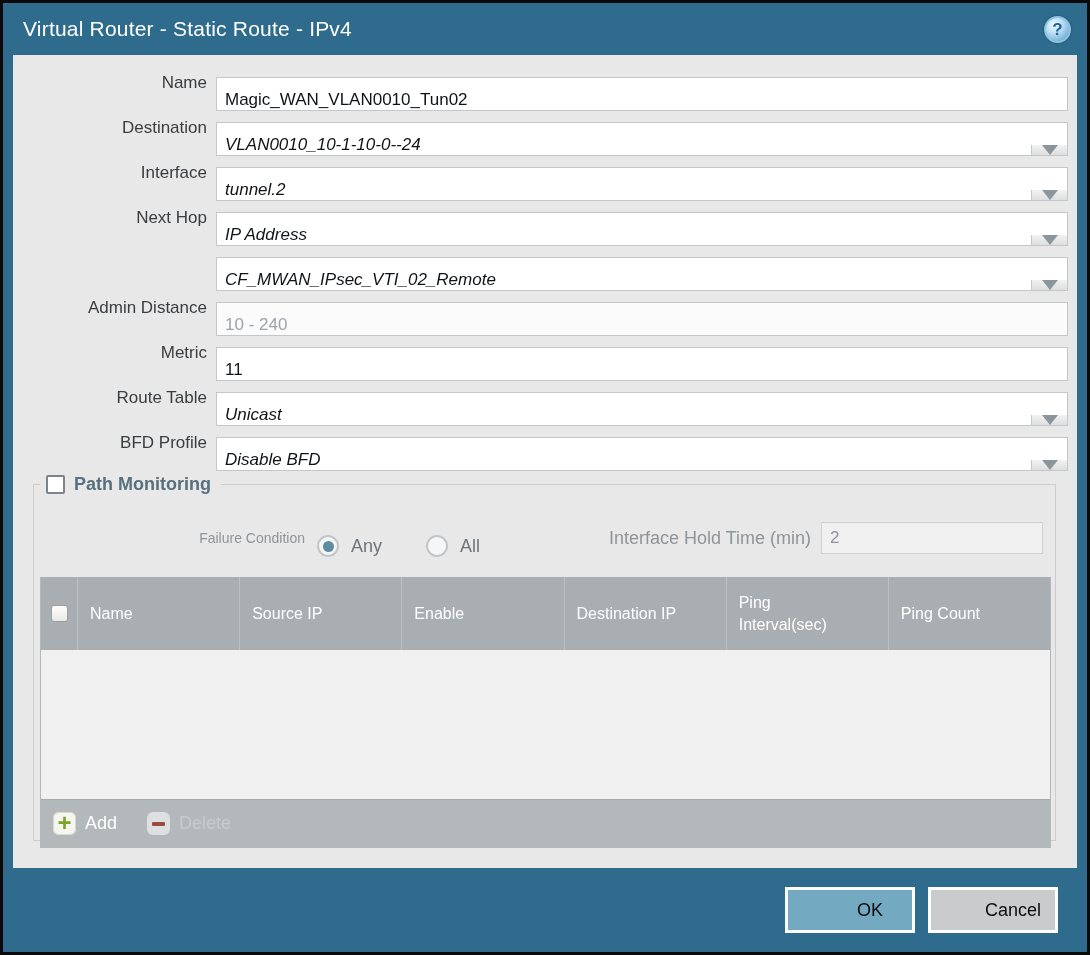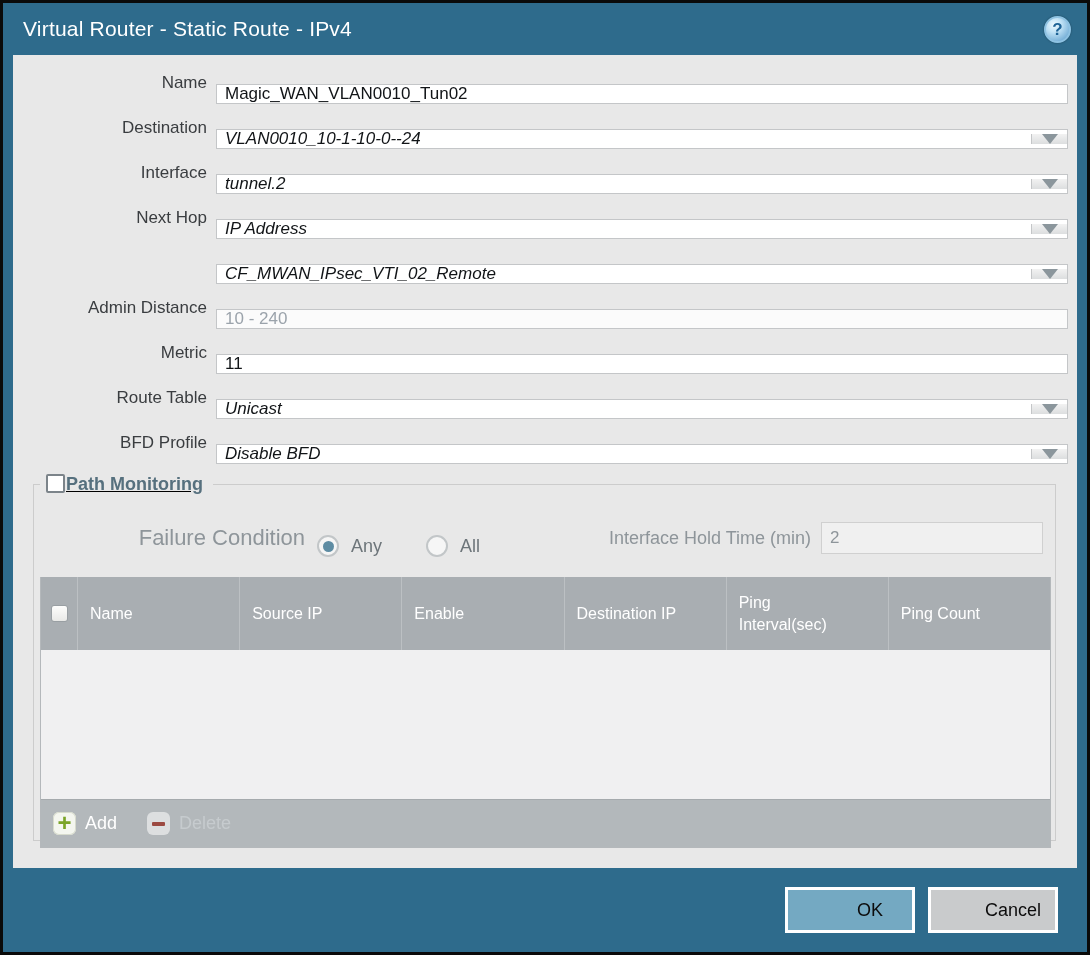--- a/index.html
+++ b/index.html
@@ -14,36 +14,36 @@
   .help { position:absolute; right:16px; top:13px; width:27px; height:27px; border-radius:50%;
           background:radial-gradient(circle at 35% 30%, #eef9ff 0%, #bfe1f5 35%, #7db4da 75%, #5d9cc8 100%);
           border:2px solid #8ec2e2; display:flex; align-items:center; justify-content:center;
           color:#1d6295; font-weight:bold; font-size:17px; cursor:pointer; box-shadow:0 0 2px rgba(0,0,0,.4); }
 
   
   .content { background:#e8e8e8; margin:0 10px; flex:1 1 auto; padding:11px 9px 0 0; overflow:hidden; }
 
   .row { display:flex; align-items:center; margin:0 0 11px 0; height:34px; }
   .row .lbl { width:203px; flex:0 0 203px; text-align:right; padding-right:9px; color:#3a3d40; font-size:17px; }
-  .fieldwrap { flex:1 1 auto; height:20px; display:flex; border:1px solid #c4c6c8; background:#ffffff; align-items:center;margin-top:22px; }
+  .fieldwrap { flex:1 1 auto; height:34px; display:flex; border:1px solid #c4c6c8; background:#ffffff; align-items:flex-end;margin-top:22px; }
   .fieldwrap .val { flex:1 1 auto; display:flex; align-items:center; padding-left:8px; font-size:17px; color:#111417;font-style:italic; }
   .fieldwrap input { flex:1 1 auto; border:none; outline:none; padding-left:8px; font-size:17px; color:#111417; background:transparent; font-family:"Liberation Sans",sans-serif; }
   .fieldwrap input::placeholder { color:#9ba3ab; opacity:1; }
   .fieldwrap.dim { background:#fbfbfb; }
   .ddbtn { flex:0 0 36px; background:linear-gradient(#f2f2f2,#dcdedf); border-left:1px solid #c4c6c8; display:flex; align-items:center; justify-content:center; cursor:pointer; }
   .tri { width:0; height:0; border-left:8px solid transparent; border-right:8px solid transparent; border-top:10px solid #8b969c; }
 
   
   fieldset.pm { margin:14px 12px 0 20px; border:1px solid #cccccc; padding:24px 0 12px 0; height:367px; }
-  legend.pm-legend { margin-left:6px; padding:0 10px 0 6px; display:flex; gap:1px;text-decoration:underline; }
+  legend.pm-legend { margin-left:6px; padding:0 10px 0 6px; display:flex; align-items:center; gap:9px; }
   .pm-check { width:19px; height:19px; border:2px solid #7c848a; border-radius:2px; background:#ffffff; cursor:pointer; }
   .pm-title { color:#56707e; font-size:18px; font-weight:bold; }
 
   .cond-row { display:flex; align-items:center; height:34px; margin:2px 12px 0 0; }
-  .cond-label { width:283px; flex:0 0 283px; text-align:right; padding-right:12px; color:#8e959a; font-size:22px; }
+  .cond-label { width:283px; flex:0 0 283px; text-align:right; padding-right:12px; color:#8e959a; font-size:14px; }
   .radios { display:flex; align-items:center; gap:44px; }
   .radio-opt { display:flex; align-items:center; gap:12px;margin-top:16px; }
   .radio { width:22px; height:22px; border-radius:50%; border:2px solid #c2c6c8; background:#f6f6f6; display:flex; align-items:center; justify-content:center; cursor:pointer; }
   .radio .dot { width:11px; height:11px; border-radius:50%; background:#5e8ca3; display:none; }
   .radio.sel .dot { display:block; }
   .radio-lbl { color:#6d757a; font-size:18px; }
   .preempt { margin-left:auto; display:flex; align-items:center; }
   .preempt .plbl { color:#8e959a; font-size:18px; padding-right:10px; }
   .preempt input { width:222px; height:32px; border:1px solid #d0d0d0; background:#f0f0f0; color:#8e959a; font-size:17px; padding-left:8px; font-family:"Liberation Sans",sans-serif; outline:none; }
 

